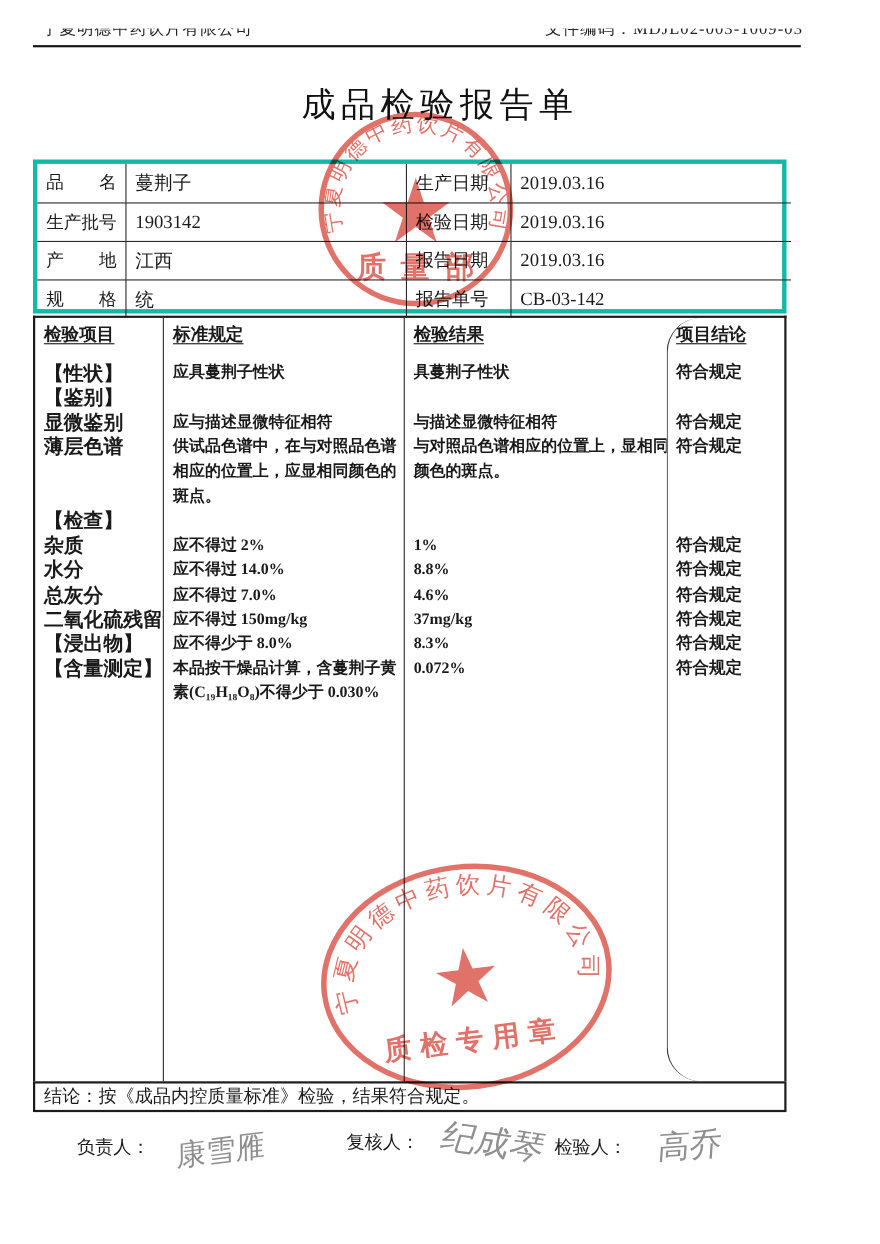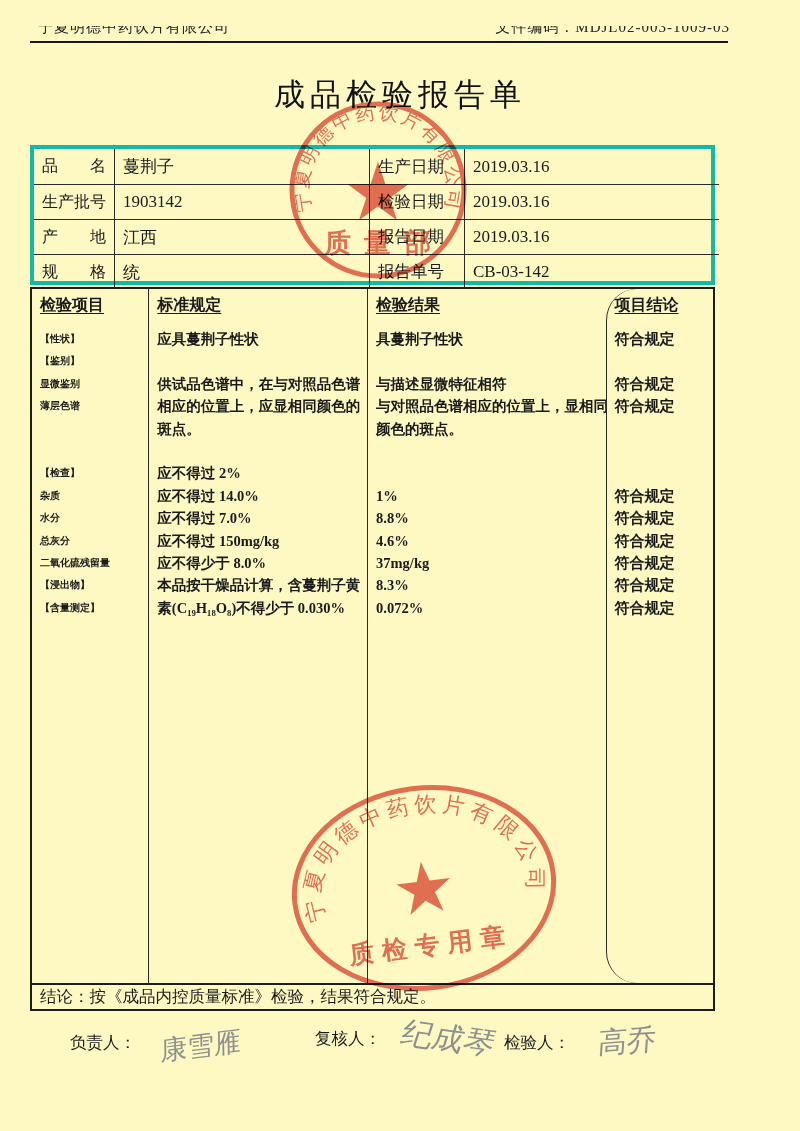--- a/index.html
+++ b/index.html
@@ -1,17 +1,17 @@
 <!DOCTYPE html>
 <html><head>
 <meta charset="utf-8">
 <style>
   html,body{margin:0;padding:0;background:#e8e8e8;}
   .page{
-    position:relative;width:800px;height:1131px;background:#fef9c3;
+    position:relative;width:800px;height:1131px;background:#ffffff;
     margin:0 auto;overflow:hidden;
     font-family:"Liberation Serif","DejaVu Serif",serif;color:#1a1a1a;
   }
   
   .hdr-strip{position:absolute;top:26px;left:38px;right:70px;height:15px;overflow:hidden;}
   .hdr-strip span{position:absolute;top:-7px;line-height:16px;font-size:15px;color:#222;white-space:nowrap;letter-spacing:1px;}
   .hdr-left{left:0;}
   .hdr-right{right:0;}
   .hdr-rule{position:absolute;top:41px;left:30px;width:698px;height:2px;background:#161616;}
   
@@ -38,21 +38,21 @@
     border:2px solid #1c1c1c;border-bottom:none;
   }
   .mcol{box-sizing:border-box;padding:3px 0 0 8px;overflow:hidden;font-weight:bold;}
   .mcol1{width:117px;}
   .mcol2{width:220px;border-left:1.5px solid #2a2a2a;}
   .mcol3{width:240px;border-left:1.5px solid #2a2a2a;}
   .mcol4{width:108px;border-left:1.5px solid #2a2a2a;border-radius:31px;}
   .mhead{font-size:16px;line-height:26px;text-decoration:underline;text-underline-offset:3px;white-space:nowrap;}
   .mspacer{height:10px;}
   .tline{line-height:22.4px;white-space:nowrap;}
-  .mcol1 .tline{font-size:10px;}
+  .mcol1 .tline{font-size:18px;}
   .mcol2 .tline{font-size:14.5px;}
   .mcol3 .tline{font-size:14.5px;}
   .mcol4 .tline{font-size:15px;}
   
   .conclusion{
     position:absolute;left:30px;top:983px;width:685px;height:28px;
     border:2px solid #1c1c1c;box-sizing:border-box;
     display:flex;align-items:center;padding-left:8px;font-size:16.5px;white-space:nowrap;
   }
   
@@ -137,20 +137,21 @@
           <div class="tline">【含量测定】</div>
           <div class="tline">&nbsp;</div>
         </div>
     </div>
     <div class="mcol mcol2">
       <div class="mhead">标准规定</div>
       <div class="mspacer"></div>
       <div>
           <div class="tline">应具蔓荆子性状</div>
           <div class="tline">&nbsp;</div>
+          <div class="tline">应与描述显微特征相符</div>
           <div class="tline">供试品色谱中，在与对照品色谱</div>
           <div class="tline">相应的位置上，应显相同颜色的</div>
           <div class="tline">斑点。</div>
           <div class="tline">&nbsp;</div>
           <div class="tline">应不得过 2%</div>
           <div class="tline">应不得过 14.0%</div>
           <div class="tline">应不得过 7.0%</div>
           <div class="tline">应不得过 150mg/kg</div>
           <div class="tline">应不得少于 8.0%</div>
           <div class="tline">本品按干燥品计算，含蔓荆子黄</div>

